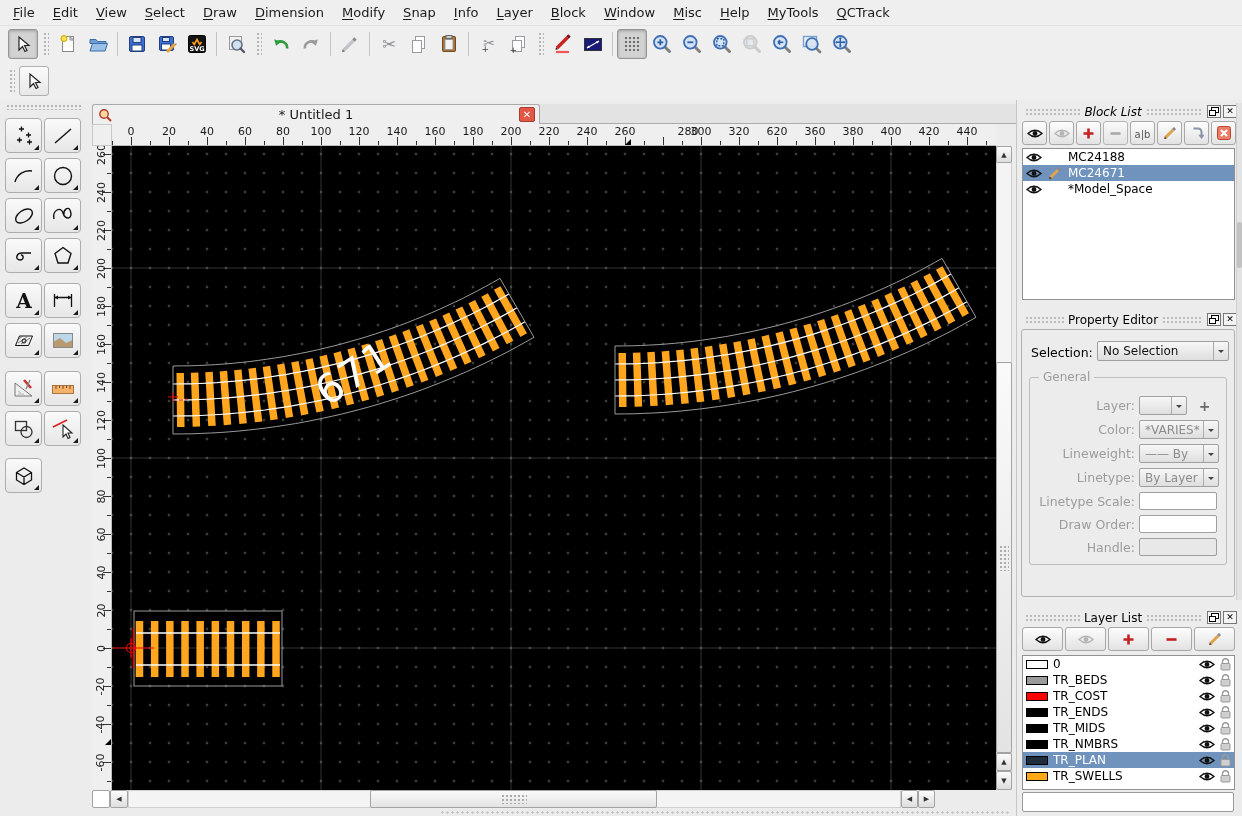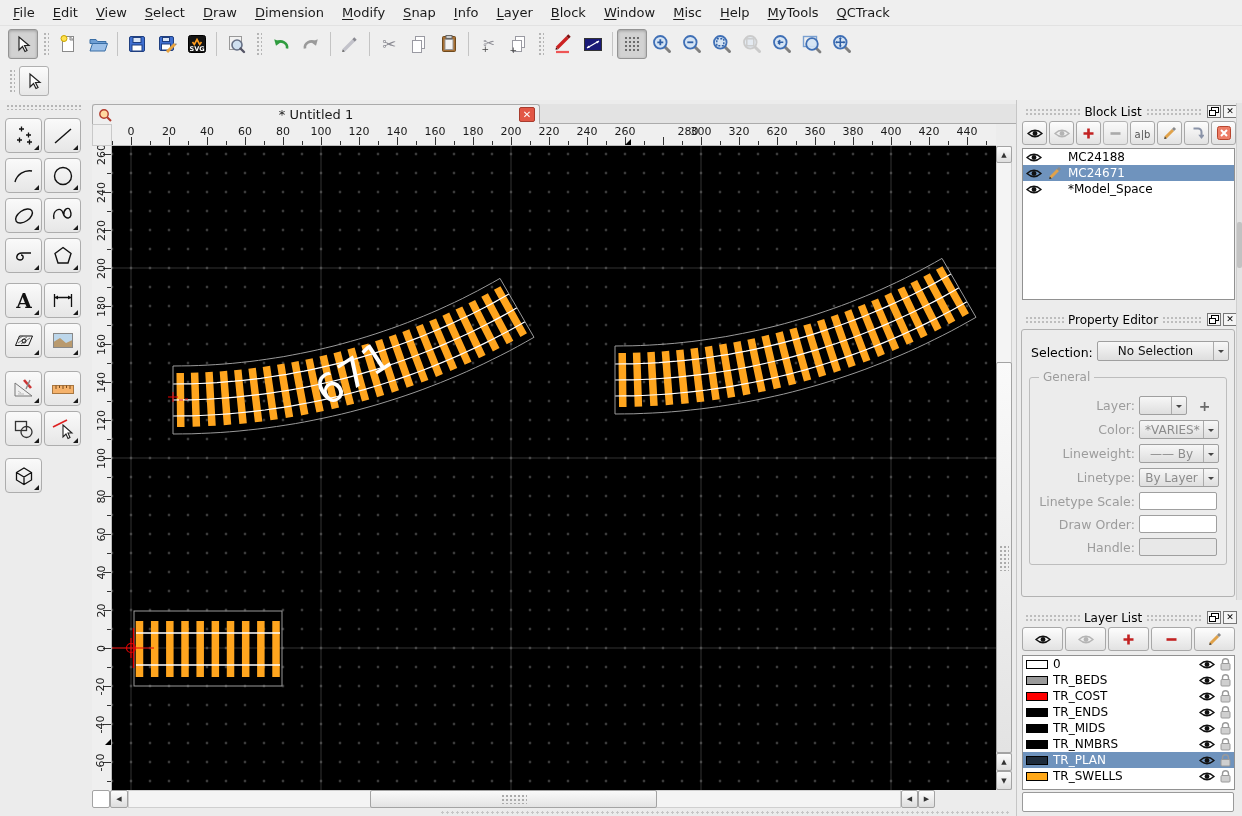--- a/index.html
+++ b/index.html
@@ -73,21 +73,21 @@
   .lrow { height:16px; display:flex; align-items:center; font-size:12px; padding:0 3px; gap:5px; color:#000; }
   .lrow.selected { background:#6f93bd; color:#fff; }
   .lrow .name { flex:1; white-space:nowrap; overflow:hidden; }
   .swatch { width:22px; height:9px; border:1px solid #000; flex:0 0 auto; }
   .icon-slot { display:inline-flex; align-items:center; justify-content:center; flex:0 0 auto; }
 
   
   #pe-frame { position:absolute; left:4px; top:229px; width:214px; height:268px; border:1px solid #b2b2b2; border-radius:3px; background:#ececec; }
   #pe-selection-label { position:absolute; left:14px; top:245px; font-size:12.5px; color:#000; }
   .combo { position:absolute; height:20px; border:1px solid #9f9f9f; border-radius:2px; background:linear-gradient(#f7f7f7,#dedede); display:flex; align-items:center; font-size:12px; }
-  .combo .txt { flex:1; padding:0 5px; white-space:nowrap; overflow:hidden;text-align:center; }
+  .combo .txt { flex:1; padding:0 5px; white-space:nowrap; overflow:hidden; }
   .combo .arrbox { width:15px; align-self:stretch; border-left:1px solid #ababab; display:flex; align-items:center; justify-content:center; }
   .combo .arrbox::after { content:""; border:3.5px solid transparent; border-top-color:#444; margin-top:4px; }
   .combo.dis .txt { color:#8c8c8c; }
   #pe-group { position:absolute; left:12px; top:277px; width:198px; height:188px; border:1px solid #bdbdbd; border-radius:3px; }
   #pe-group-title { position:absolute; left:22px; top:270px; background:#ececec; padding:0 4px; font-size:12px; color:#9c9c9c; }
   .pe-label { position:absolute; width:104px; text-align:right; font-size:12.5px; color:#9c9c9c; }
   .tinput { position:absolute; height:18px; background:#fff; border:1px solid #9f9f9f; border-radius:2px; }
   .tinput.dis { background:#e8e8e8; }
   .plusbtn { position:absolute; width:15px; height:15px; display:flex; align-items:center; justify-content:center; color:#6a6a6a; font-size:14px; font-weight:bold; }
 
@@ -726,21 +726,21 @@
 
 <div id="hsb-corner"></div>
 <div class="sb-btn" style="left:110px; top:790px; width:18px; height:18px;">◀</div>
 <div class="sb-track" style="left:128px; top:790px; width:773px; height:18px;"></div>
 <div class="sb-thumb h" style="left:370px; top:790px; width:287px; height:18px;"></div>
 <div class="sb-btn" style="left:901px; top:790px; width:17px; height:18px;">◀</div>
 <div class="sb-btn" style="left:918px; top:790px; width:17px; height:18px;">▶</div>
 <div id="scale-label">10 &lt; 100</div>
 
 <div id="dock">
-  <div class="panel-title" style="top:3px;">
+  <div class="panel-title" style="top:3px;font-style:italic;">
     <span class="grip"></span>
     <span class="ttl">Block List</span>
     <span class="grip"></span>
     <span class="tbtn" id="bl-float">
         <svg width="10" height="9" viewBox="0 0 10 9" xmlns="http://www.w3.org/2000/svg">
           <rect x="2.5" y="0.5" width="7" height="5" fill="#fff" stroke="#000"></rect>
           <rect x="0.5" y="3.5" width="6" height="5" fill="#fff" stroke="#000"></rect>
         </svg>
       </span>
     <span class="tbtn">✕</span>

